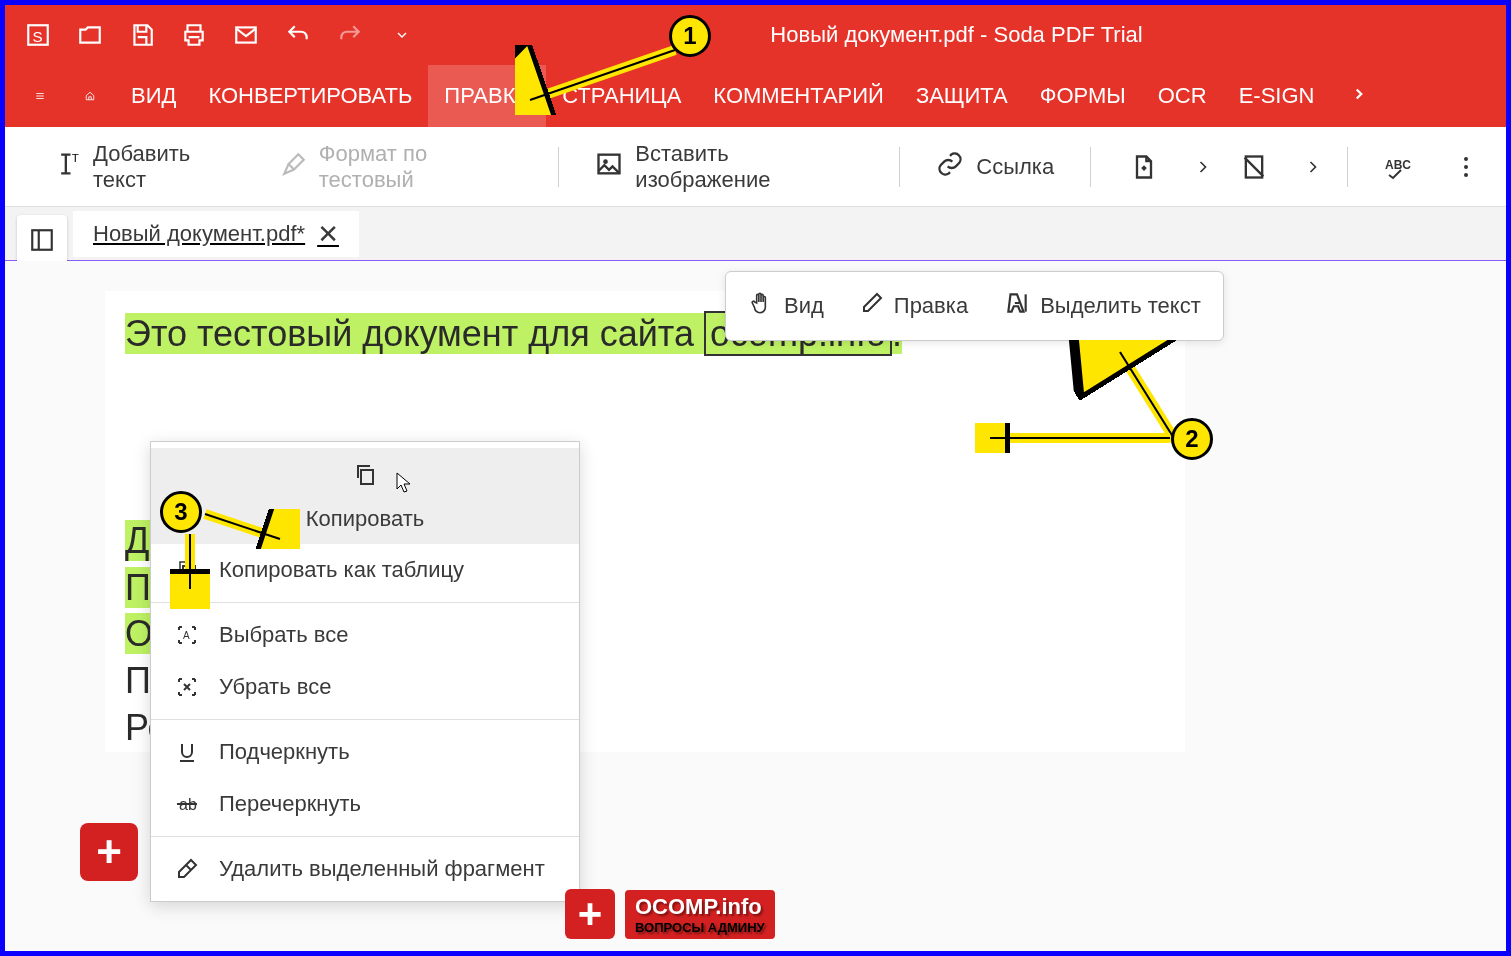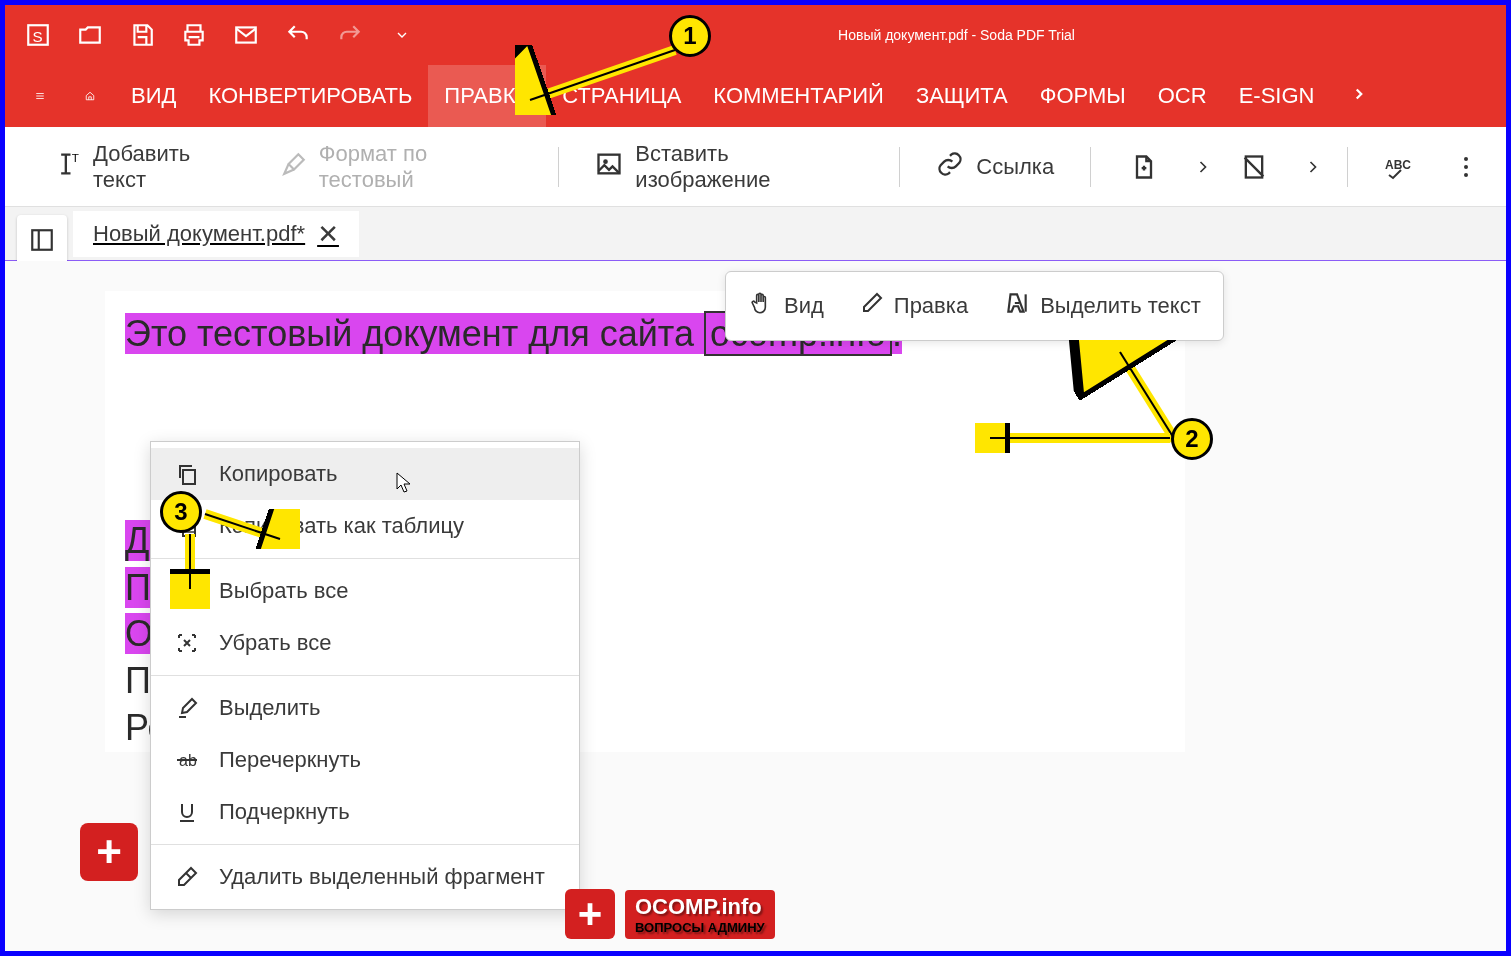--- a/index.html
+++ b/index.html
@@ -2,21 +2,21 @@
 <html><head>
 <meta charset="utf-8">
 <style>
   * { box-sizing: border-box; margin: 0; padding: 0; }
   body { font-family: 'Segoe UI', Arial, sans-serif; background: #fff; width: 1511px; height: 956px; overflow: hidden; position: relative; border: 5px solid #0a00ff; }
   
   .titlebar { background: #e5332a; height: 60px; display: flex; align-items: center; padding: 0 10px; }
   .titlebar-icons { display: flex; align-items: center; gap: 22px; padding-left: 8px; }
   .titlebar-icon { color: #fff; width: 30px; height: 30px; display: flex; align-items: center; justify-content: center; cursor: pointer; }
   .titlebar-icon svg { fill: #fff; }
-  .titlebar-title { flex: 1; text-align: center; color: #fff; font-size: 14px; font-weight: 400; }
+  .titlebar-title { flex: 1; text-align: center; color: #fff; font-size: 22px; font-weight: 400; }
   
   .ribbon-tabs { background: #e5332a; height: 62px; display: flex; align-items: center; padding: 0 10px; }
   .menu-icon, .home-icon { color: #fff; padding: 0 20px; cursor: pointer; width: 50px; display: flex; align-items: center; justify-content: center; }
   .ribbon-tab { color: #fff; font-size: 22px; font-weight: 400; padding: 18px 16px; cursor: pointer; height: 62px; display: flex; align-items: center; }
   .ribbon-tab.active { background: #ea5a52; }
   .ribbon-more { color: #fff; padding: 0 20px; cursor: pointer; }
   
   .toolbar { background: #fff; height: 80px; display: flex; align-items: center; padding: 0 30px; border-bottom: 1px solid #e0e0e0; }
   .toolbar-btn { display: flex; align-items: center; gap: 12px; padding: 10px 18px; cursor: pointer; font-size: 22px; color: #3a3a3a; }
   .toolbar-btn.disabled { color: #b0b0b0; }
@@ -28,27 +28,27 @@
   .side-icon { width: 30px; height: 30px; cursor: pointer; display: flex; align-items: center; justify-content: center; }
   .doc-tab { display: flex; align-items: center; gap: 12px; padding: 10px 20px; background: #fff; font-size: 22px; color: #3a3a3a; }
   .doc-tab-close { cursor: pointer; font-size: 26px; line-height: 1; }
   
   .content-area { position: relative; background: #fafafa; height: calc(100% - 256px); padding: 30px 0 0 100px; }
   
   .floating-toolbar { position: absolute; top: 10px; left: 720px; background: #fff; border: 1px solid #ccc; border-radius: 6px; box-shadow: 0 2px 8px rgba(0,0,0,0.1); display: flex; align-items: center; padding: 8px 4px; gap: 0; }
   .ft-btn { display: flex; align-items: center; gap: 10px; padding: 10px 18px; cursor: pointer; font-size: 22px; color: #3a3a3a; }
   
   .doc-page { background: #fff; padding: 20px 0 0 20px; width: 1080px; }
-  .highlighted-text { background: #d946ef; font-size: 36px; line-height: 1.3; color: #2a2a2a; display: inline; }
+  .highlighted-text { background: #bef264; font-size: 36px; line-height: 1.3; color: #2a2a2a; display: inline; }
   .boxed-text { border: 2px solid #333; padding: 0 4px; }
   .plain-text { font-size: 36px; line-height: 1.3; color: #2a2a2a; }
   
   .context-menu { position: absolute; top: 180px; left: 145px; width: 430px; background: #fff; border: 1px solid #ccc; box-shadow: 0 4px 16px rgba(0,0,0,0.15); padding: 6px 0; }
   .ctx-item { display: flex; align-items: center; gap: 18px; padding: 12px 22px; font-size: 22px; color: #3a3a3a; cursor: pointer; }
-  .ctx-item.hover { background: #eee; }
+  .ctx-item.hover { background: #eee; flex-direction: column; }
   .ctx-icon { width: 28px; height: 28px; display: flex; align-items: center; justify-content: center; }
   .ctx-sep { height: 1px; background: #e0e0e0; margin: 6px 0; }
   
   .annotation-circle { position: absolute; width: 42px; height: 42px; border-radius: 50%; background: #ffe600; border: 3px solid #000; display: flex; align-items: center; justify-content: center; font-size: 24px; font-weight: bold; z-index: 100; }
   .arrow { position: absolute; z-index: 99; }
   
   .cursor-pointer { position: absolute; top: 210px; left: 390px; z-index: 50; }
   
   .logo-badge { position: absolute; bottom: 12px; left: 560px; display: flex; align-items: center; gap: 10px; z-index: 60; }
   .logo-plus { width: 50px; height: 50px; background: #d32020; border-radius: 6px; color: #fff; font-size: 42px; font-weight: bold; display: flex; align-items: center; justify-content: center; }
@@ -295,41 +295,33 @@
             <path d="M4 4h3M4 4v3M20 4h-3M20 4v3M4 20h3M4 20v-3M20 20h-3M20 20v-3" stroke="#333" stroke-width="2"></path>
             <path d="M9 9l6 6M15 9l-6 6" stroke="#333" stroke-width="2"></path>
           </svg>
         </span>
       <span>Убрать все</span>
     </div>
     <div class="ctx-sep"></div>
     <div class="ctx-item">
       <span class="ctx-icon">
           <svg width="24" height="24" viewBox="0 0 24 24">
-            <path d="M17 3l4 4-9 9-5 1 1-5z M4 21h7" fill="none" stroke="#333" stroke-width="2"></path>
-          </svg>
-        </span>
-      <span>Выделить</span>
+            <path d="M7 4v8a5 5 0 0010 0V4M5 21h14" fill="none" stroke="#333" stroke-width="2"></path>
+          </svg>
+        </span>
+      <span>Подчеркнуть</span>
     </div>
     <div class="ctx-item">
       <span class="ctx-icon">
           <svg width="24" height="24" viewBox="0 0 24 24">
             <text x="4" y="18" font-size="16" fill="#333">ab</text>
             <path d="M2 12h20" stroke="#333" stroke-width="2"></path>
           </svg>
         </span>
       <span>Перечеркнуть</span>
-    </div>
-    <div class="ctx-item">
-      <span class="ctx-icon">
-          <svg width="24" height="24" viewBox="0 0 24 24">
-            <path d="M7 4v8a5 5 0 0010 0V4M5 21h14" fill="none" stroke="#333" stroke-width="2"></path>
-          </svg>
-        </span>
-      <span>Подчеркнуть</span>
     </div>
     <div class="ctx-sep"></div>
     <div class="ctx-item">
       <span class="ctx-icon">
           <svg width="24" height="24" viewBox="0 0 24 24">
             <path d="M16 3l5 5-12 12H4v-5z M11 8l5 5" fill="none" stroke="#333" stroke-width="2"></path>
           </svg>
         </span>
       <span>Удалить выделенный фрагмент</span>
     </div>

